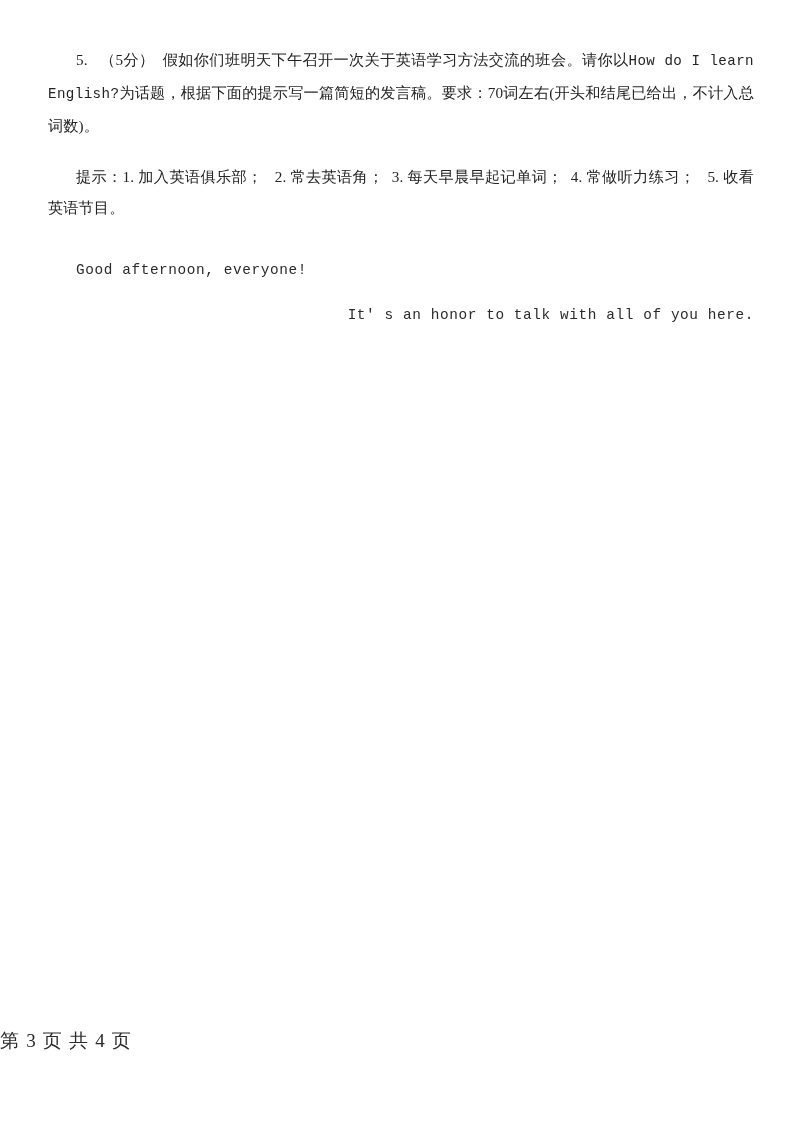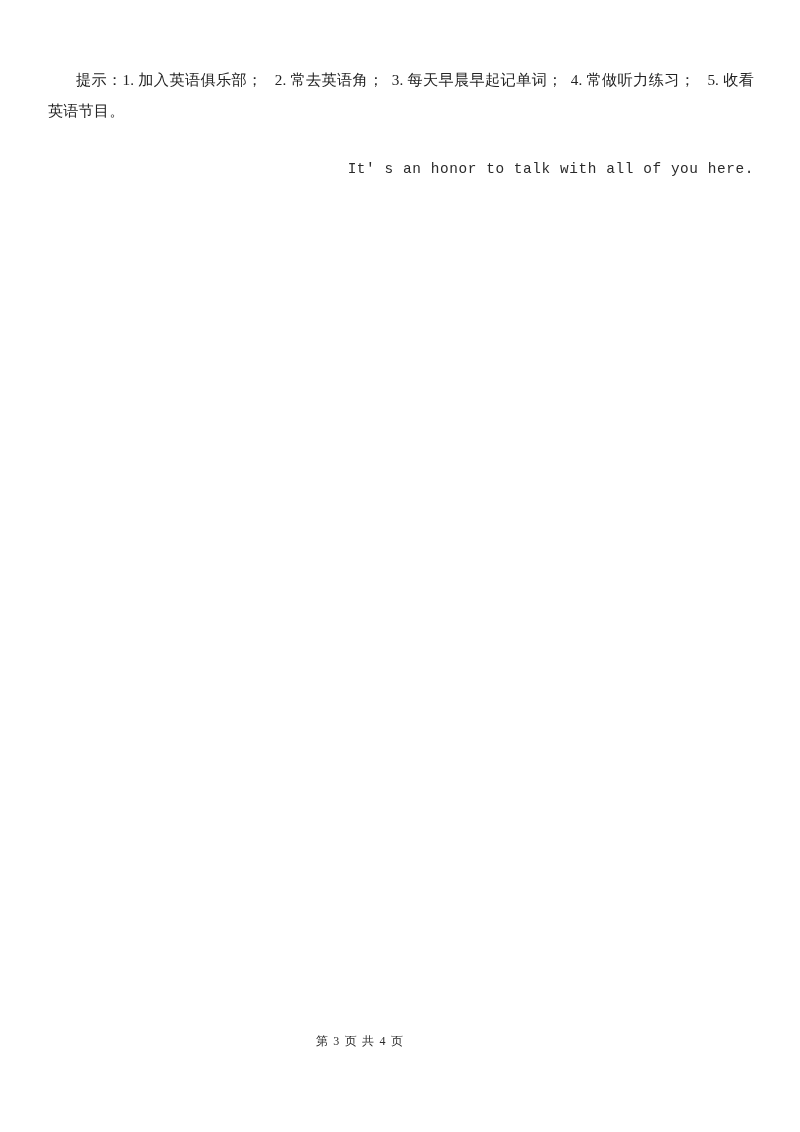--- a/index.html
+++ b/index.html
@@ -75,43 +75,45 @@
   .en-first { margin-top: 18px; }
   .en-gap   { margin-top: 14px; text-align: right; }
 
   .spacer-small { height: 10px; }
 
   .footer {
     position: absolute;
     left: 0;
     top: 1030px;
     width: 720px;
-    text-align: center;
-    font-size: 12px;
+    text-align: left;
+    font-size: 19px;
     line-height: 22px;
     color: #2b2b2b;
     letter-spacing: 1.2px;
     font-family: "Liberation Serif", "DejaVu Serif", serif;
   }
   .footer .fnum {
     font-family: "Liberation Serif", "DejaVu Serif", serif;
   }
 </style>
 </head>
 <body>
 
 <div class="page">
 
   <div class="content">
 
+    <p class="para indent"><span class="num">5.</span>&nbsp;&nbsp;&nbsp;<span>（5分）</span>&nbsp;&nbsp;<span>假如你们班明天下午召开一次关于英语学习方法交流的班会。请你以</span><span class="mono">How do I learn English?</span><span>为话题，根据下面的提示写一篇简短的发言稿。要求：</span><span class="num">70</span><span>词左右(开头和结尾已给出，不计入总词数)。</span></p>
 
     <p class="para hint"><span>提示：</span><span class="num">1.</span>&nbsp;<span>加入英语俱乐部；</span>&nbsp;&nbsp;&nbsp;<span class="num">2.</span>&nbsp;<span>常去英语角；</span>&nbsp;&nbsp;<span class="num">3.</span>&nbsp;<span>每天早晨早起记单词；</span>&nbsp;&nbsp;<span class="num">4.</span>&nbsp;<span>常做听力练习；</span>&nbsp;&nbsp;&nbsp;<span class="num">5.</span>&nbsp;<span>收看英语节目。</span></p>
 
     <div class="spacer-small"></div>
 
+    <p class="en-line en-first">Good afternoon, everyone!</p>
 
     <p class="en-line en-gap">It' s an honor to talk with all of you here.</p>
 
 
   </div>
 
   <div class="footer"><span>第</span>&nbsp;<span class="fnum">3</span>&nbsp;<span>页 共</span>&nbsp;<span class="fnum">4</span>&nbsp;<span>页</span></div>
 
 </div>
 

